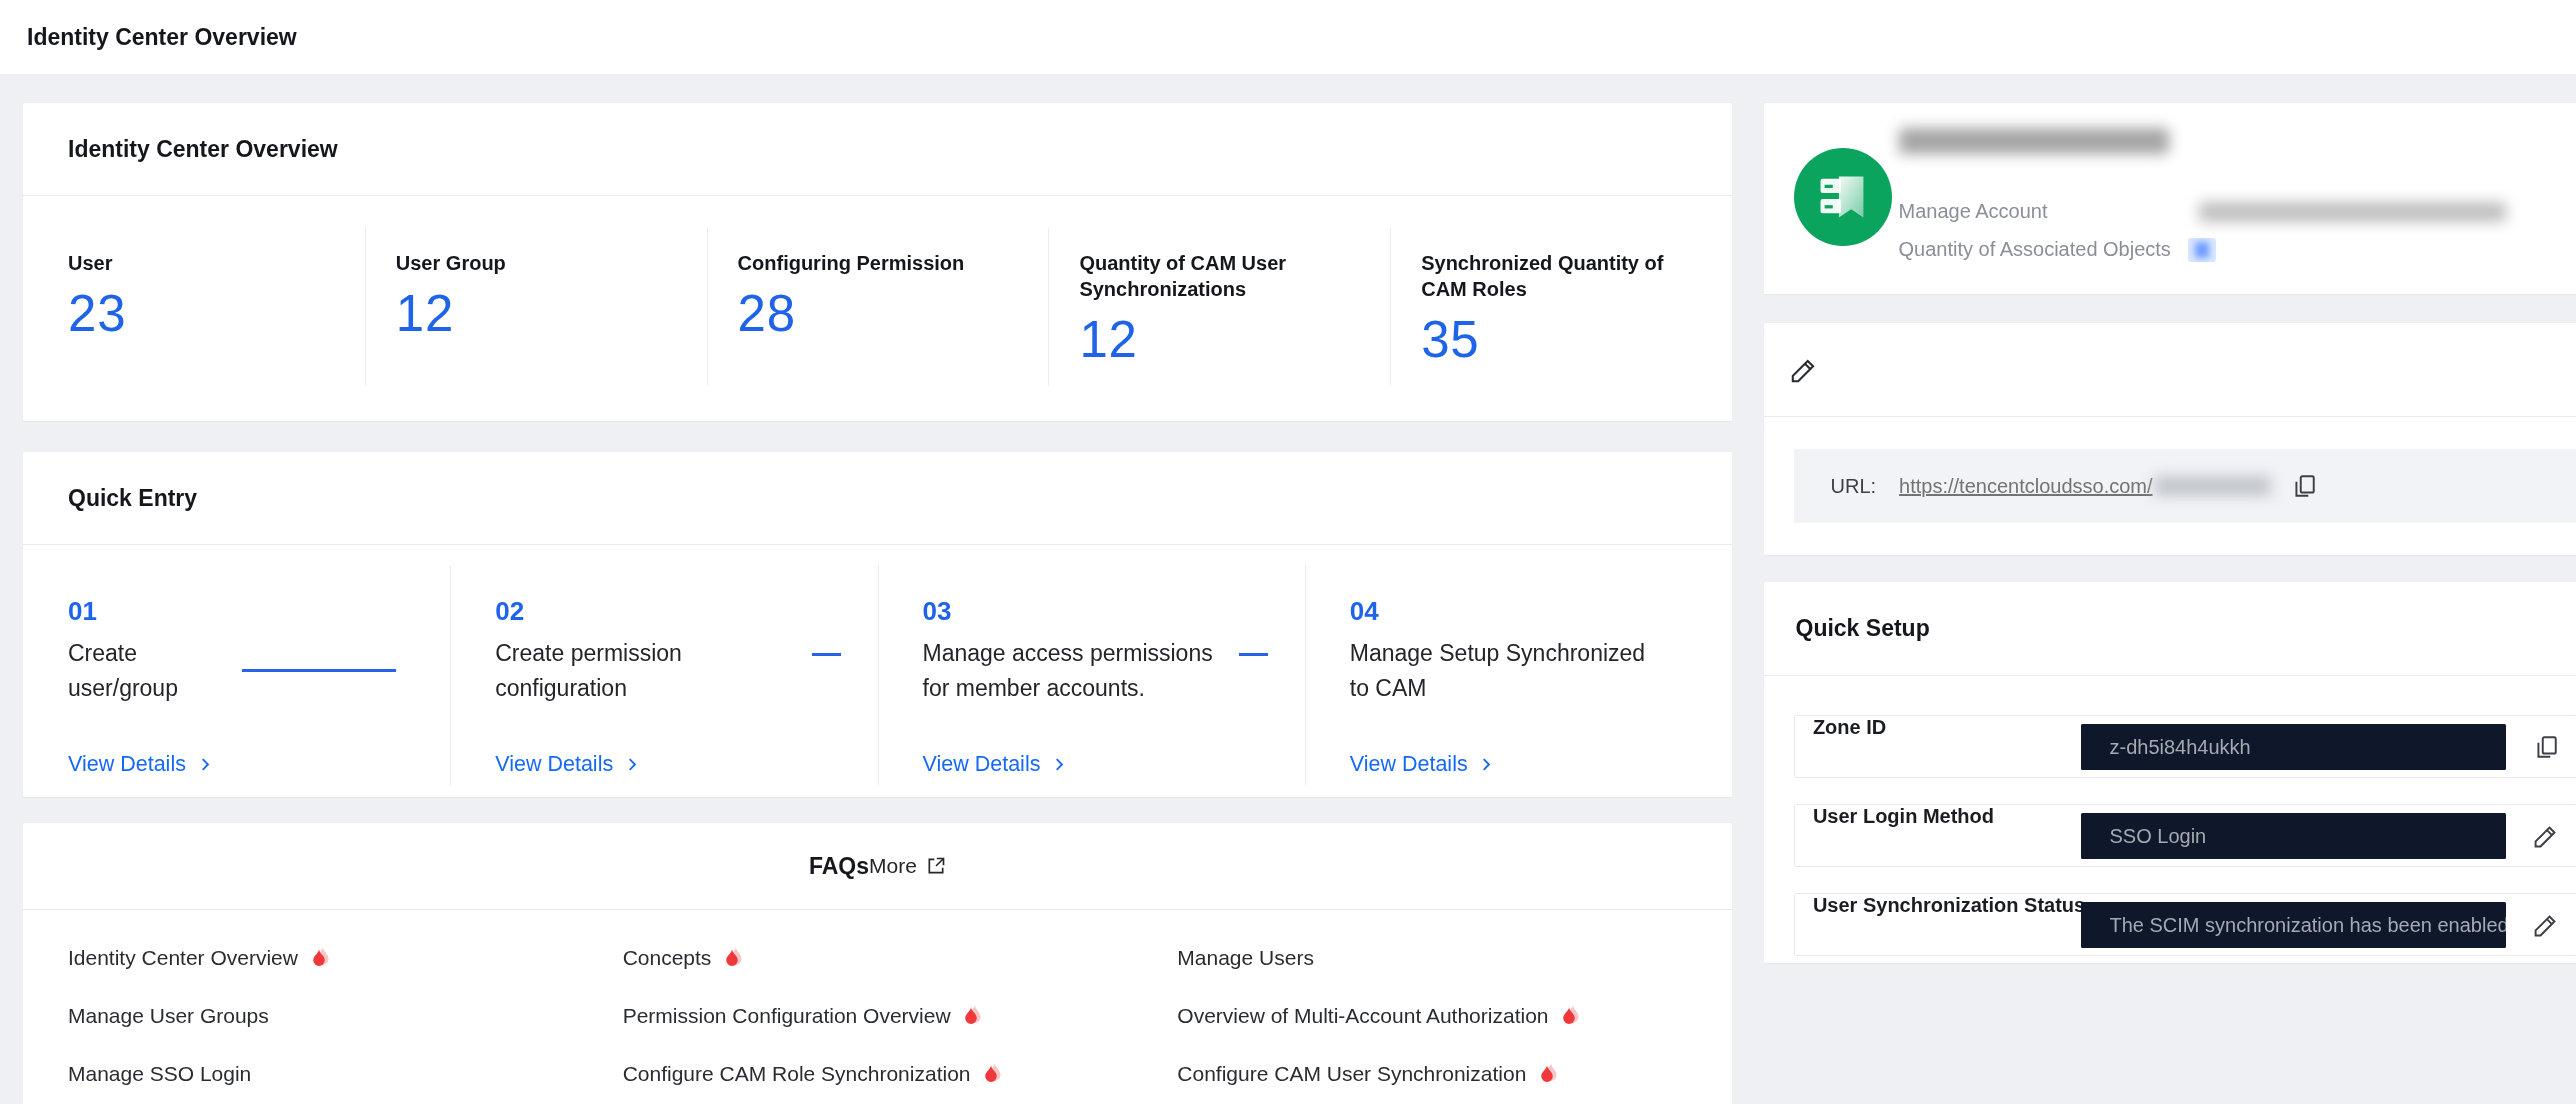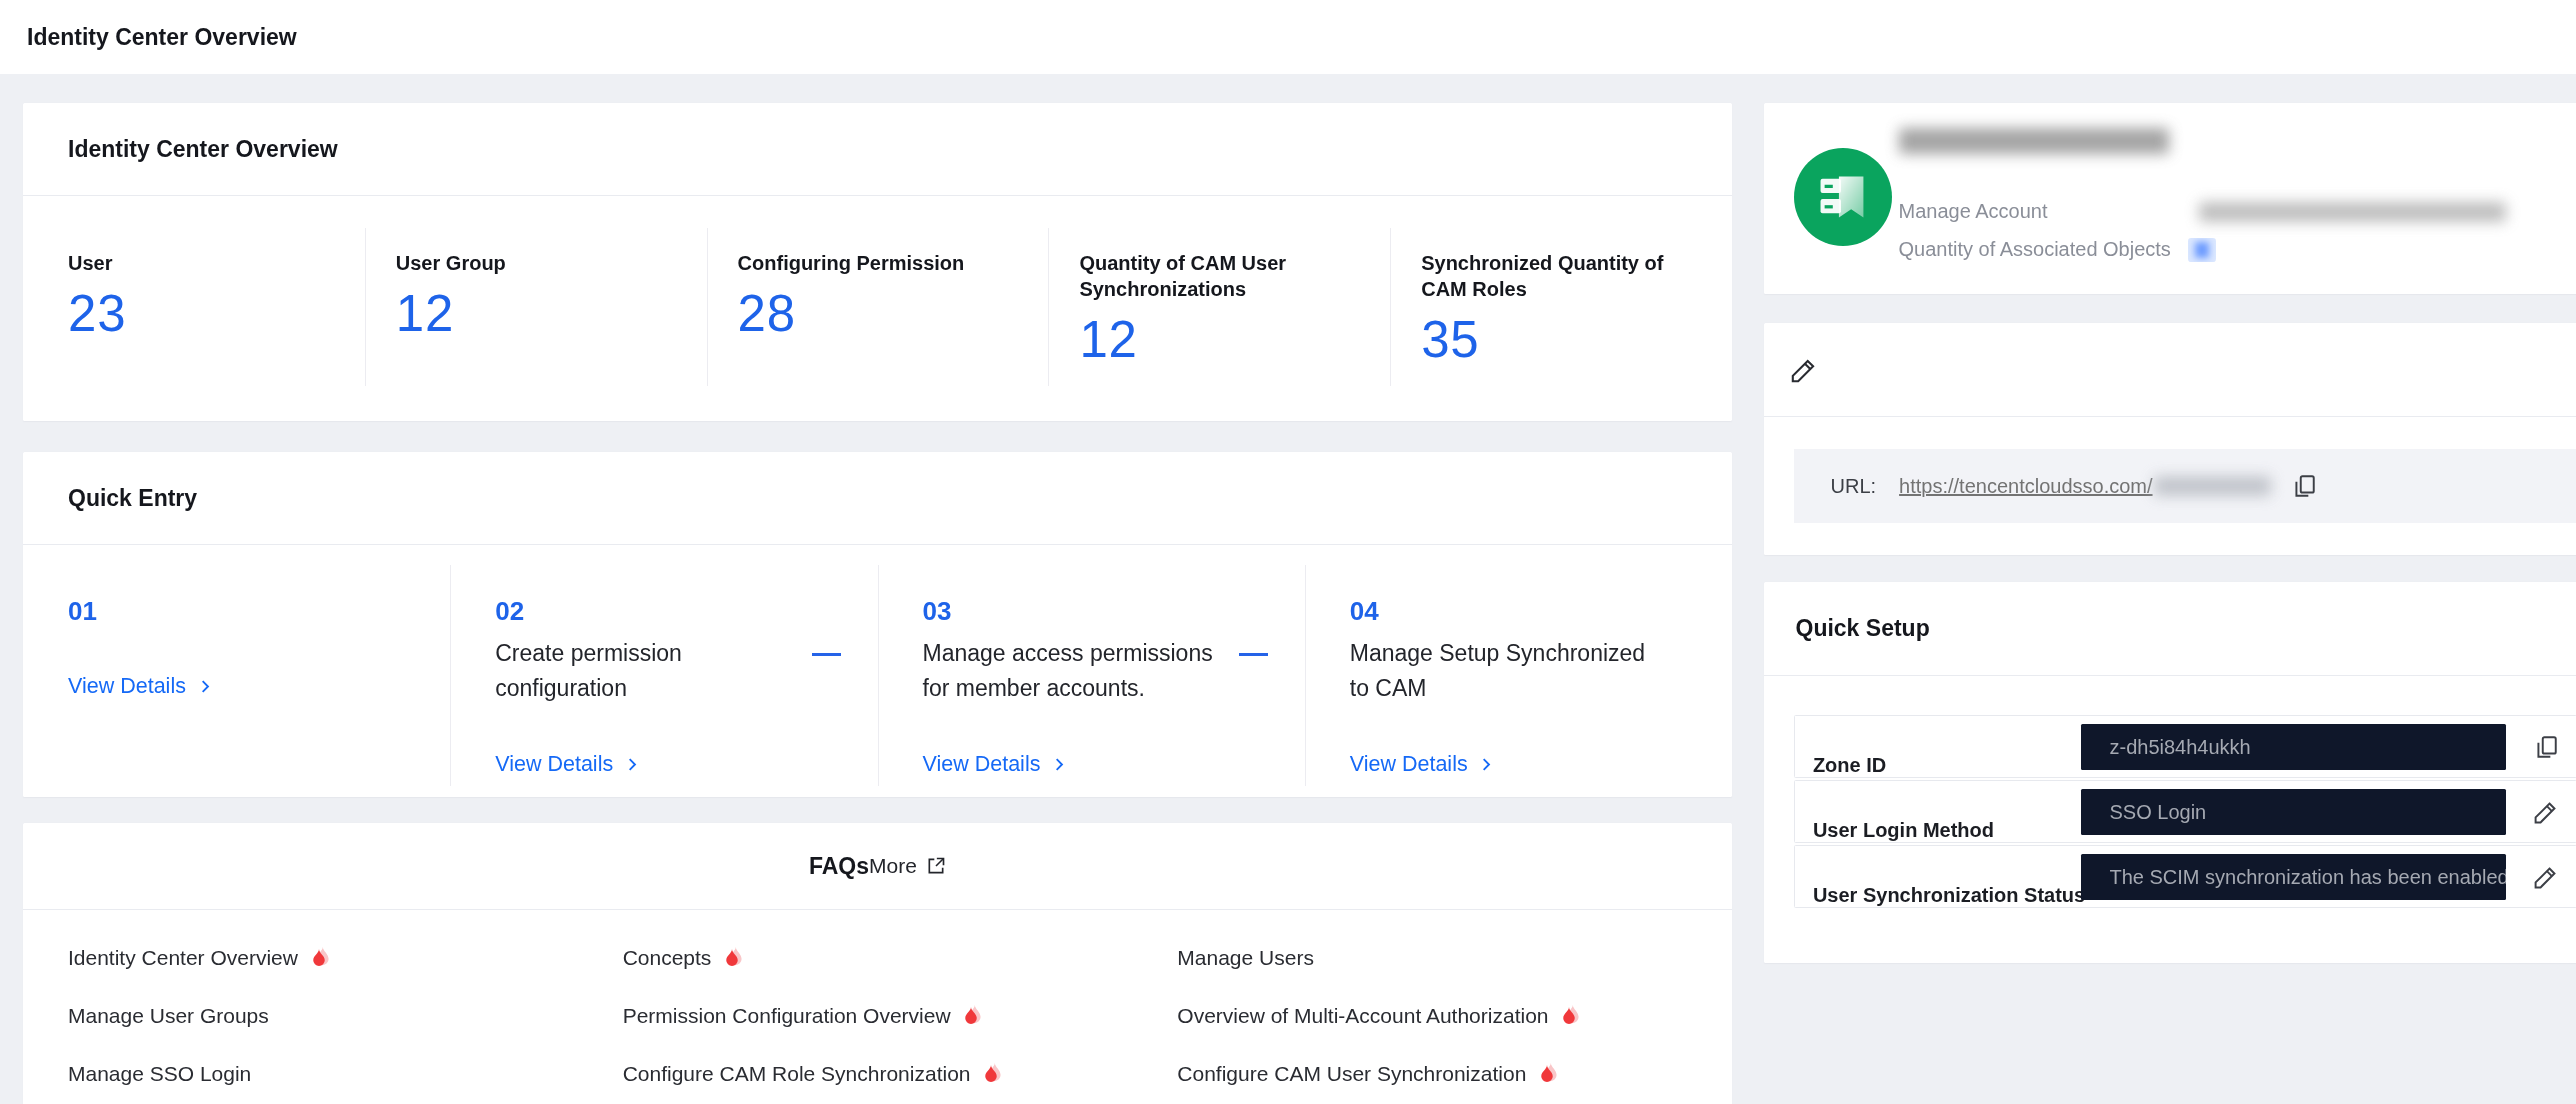--- a/index.html
+++ b/index.html
@@ -104,21 +104,21 @@
   .url-label { font-size:20px; color:#3c3f46; margin-right:23px; }
   .url-value { font-size:20px; color:#737373;text-decoration:underline; }
   .url-blur { width:117px; height:20px; background:#b6bac1; opacity:.8; margin-left:1.5px; }
   .copy-btn { background:none; border:none; cursor:pointer; display:flex; padding:0; margin-left:20px; }
 
   .qs-card { margin-top:27px; height:381px; position:relative; overflow:hidden; }
   .qs-header { height:94px; display:flex; align-items:center; padding-left:32px; border-bottom:0.8px solid #e9ebf0; }
   .qs-rows { padding:39px 0 0 30px; }
   .qs-row {
     width:783px; height:63px; border:0.8px solid #e7e9ee; border-radius:1.5px;
-    display:flex; align-items:flex-end; position:relative; margin-bottom:2px;
+    display:flex; align-items:flex-start; position:relative; margin-bottom:26px;
     background:#fff;
   }
   .qs-label { font-size:20px; font-weight:700; color:#1b1d23; margin-left:18.4px; }
   .qs-value-box {
     position:absolute; left:286px; top:8.4px; width:425px; height:46px;
     background:#0f172a; border-radius:1.5px; display:flex; align-items:center; padding-left:29px;
   }
   .qs-value { font-size:20px; color:#a5a9b2; white-space:nowrap; overflow:hidden; }
   .qs-action { position:absolute; right:17px; top:18.4px; background:none; border:none; cursor:pointer; display:flex; padding:0; }
 
@@ -164,20 +164,24 @@
     </div>
 
     <div class="card qe-card">
       <div class="card-header">
         <div class="card-title">Quick Entry</div>
       </div>
       <div class="qe-body">
 
         <div class="qe-col">
           <div class="qe-num">01</div>
+          <div class="qe-title-row">
+            <span class="qe-title">Create user/group</span>
+            <span class="qe-line"></span>
+          </div>
           <button class="view-details">
             <span>View Details</span>
             <svg class="chev" viewBox="0 0 24 24" fill="none" stroke="#1569f6" stroke-width="2.6">
                 <path d="M8 4.5l7.5 7.5L8 19.5"></path>
               </svg>
           </button>
         </div>
 
         <div class="qe-col">
           <div class="qe-dash"></div>

